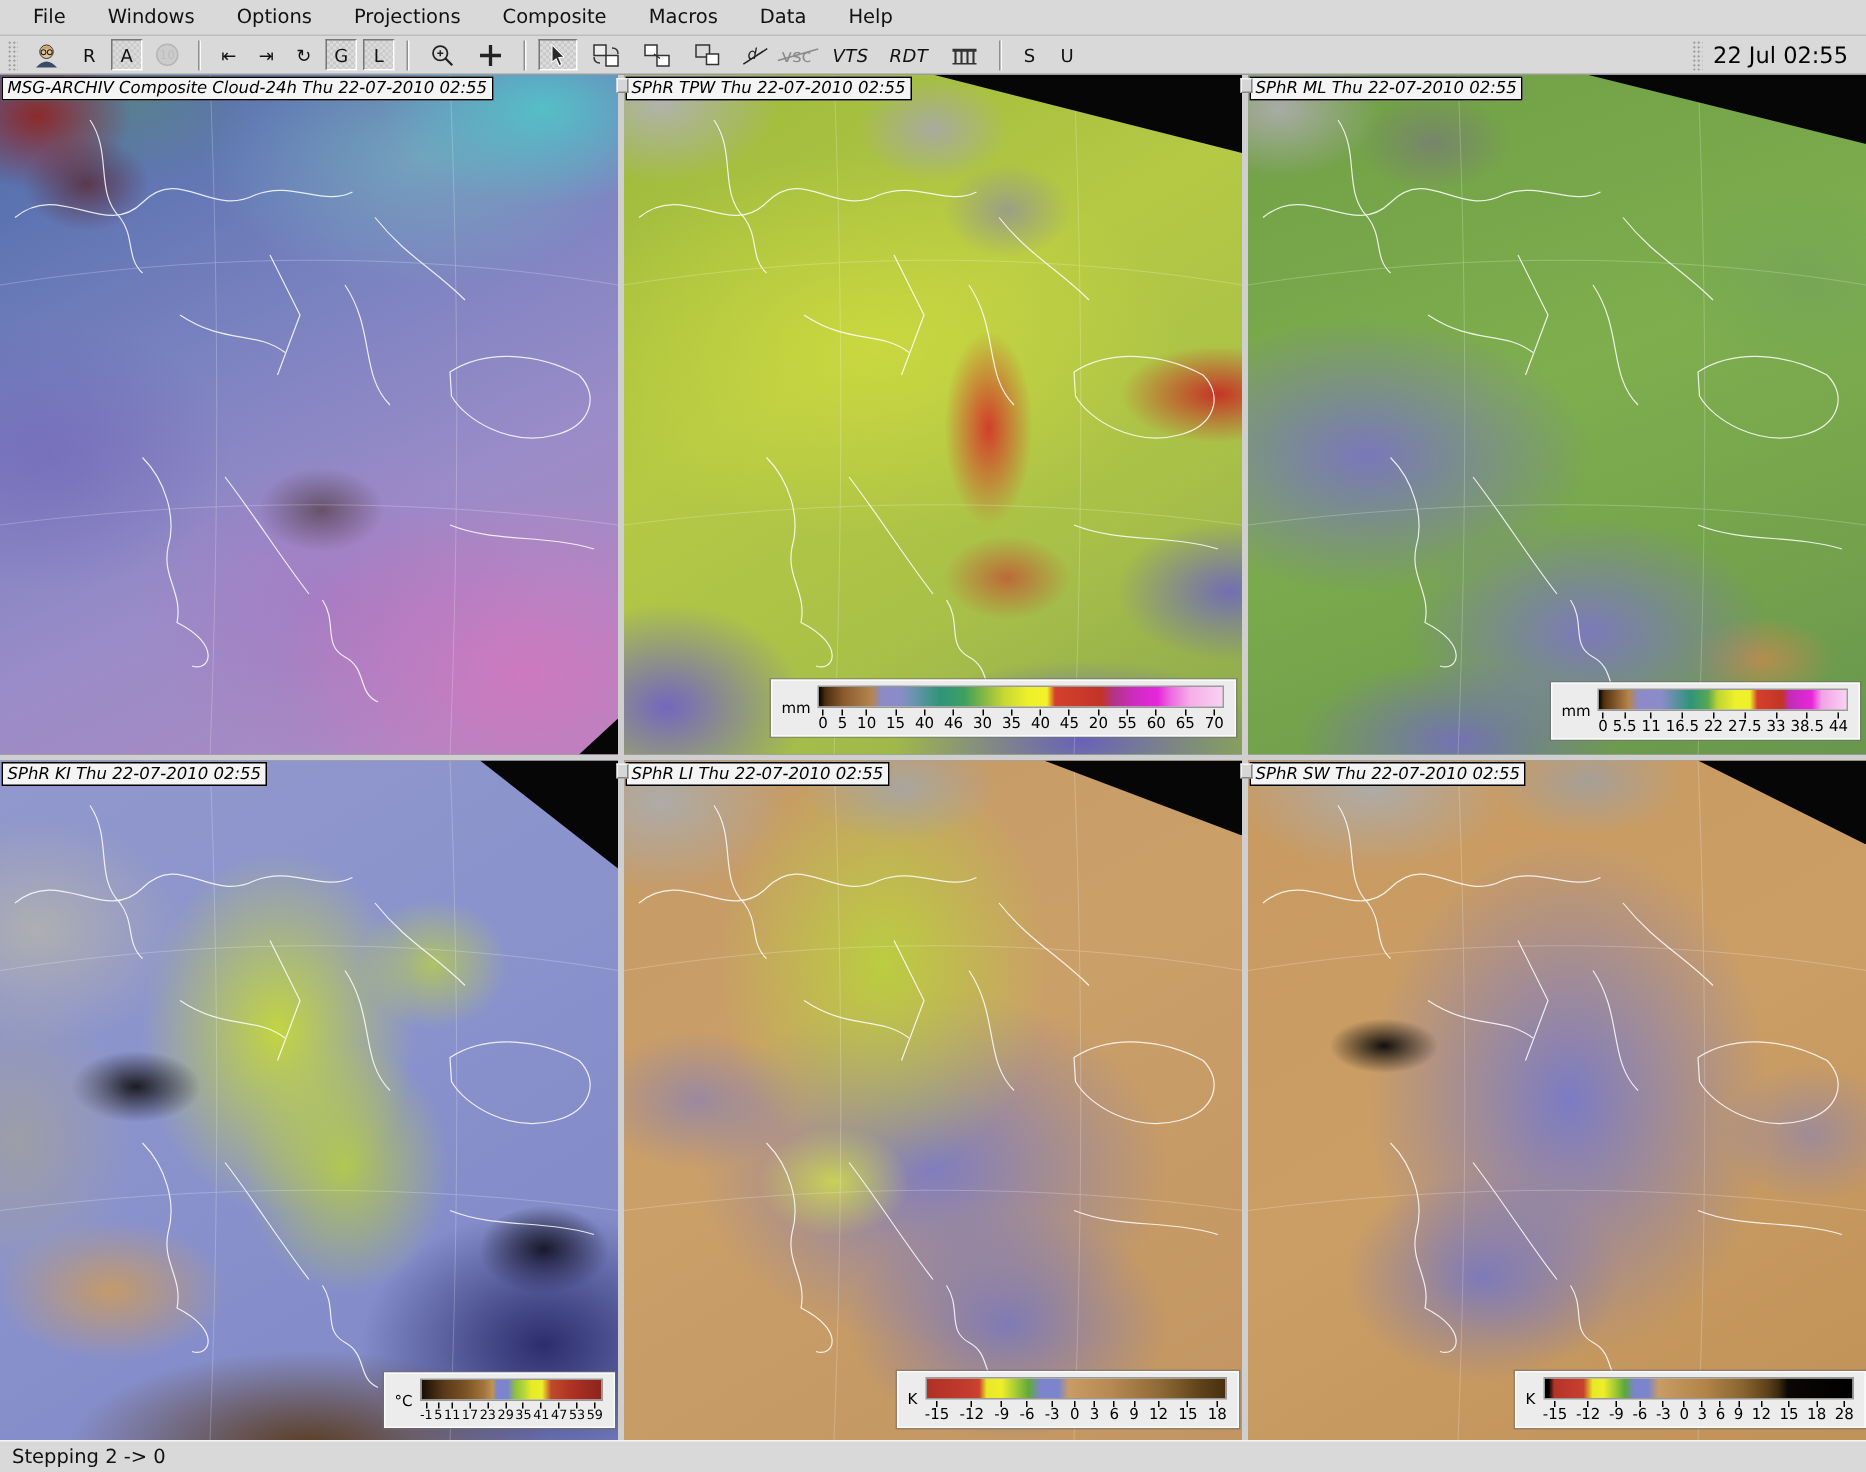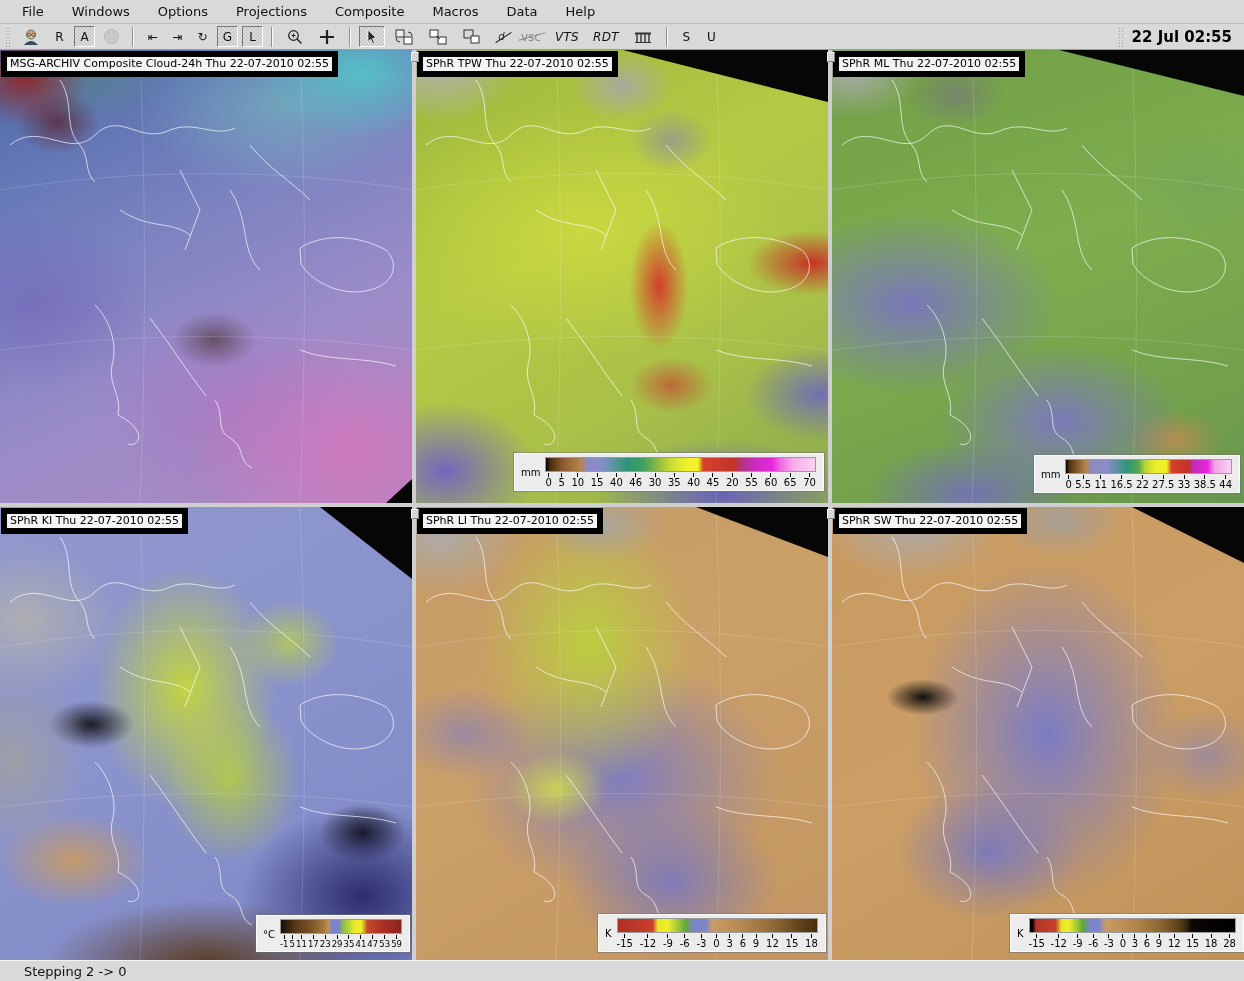--- a/index.html
+++ b/index.html
@@ -22,41 +22,41 @@
           font-family:inherit; font-size:12px; color:#111; background:transparent;
           border:1px solid transparent; padding:0 4px; margin:0 2px; cursor:default; }
   .tbtn.pressed { background:#cdcdcd;
           background-image: conic-gradient(#c9c9c9 25%, #dcdcdc 0 50%, #c9c9c9 0 75%, #dcdcdc 0);
           background-size:4px 4px;
           border-color:#777 #fdfdfd #fdfdfd #777; }
   .tbtn.txt { font-size:12px; letter-spacing:.3px;font-style:italic; }
   .tbtn.disabled { color:#a8a8a8; }
   .sep { width:0; height:20px; border-left:1px solid #8f8f8f; border-right:1px solid #fbfbfb; margin:0 6px; }
   .flex { flex:1; }
-  .clock { font-size:15px; font-weight:bold; color:#000; margin:0 6px 0 4px; white-space:nowrap; }
+  .clock { font-size:15px; font-weight:normal; color:#000; margin:0 6px 0 4px; white-space:nowrap; }
   .circle10 { width:15px; height:15px; border-radius:50%; background:#cccccc; border:1px solid #b5b5b5;
               color:#bdbdbd; font-size:8px; display:flex; align-items:center; justify-content:center; }
   .vsc { position:relative; font-size:12px; color:#8a8a8a;text-align:right; }
   .vsc::after { content:""; position:absolute; left:-3px; right:-5px; top:45%;
                 border-top:1px solid #8a8a8a; transform:rotate(-16deg); }
   .dslash { position:relative; font-size:10px; font-style:italic; color:#222; }
   .dslash::after { content:""; position:absolute; left:-4px; right:-9px; top:58%;
                    border-top:1.2px solid #222; transform:rotate(-33deg); }
 
   
   .grid { position:relative; width:1244px; height:910px; flex:none;
           display:grid; grid-template-columns:412px 412px 412px;
           grid-template-rows:453px 453px; gap:4px; background:#cfcfcf; }
   .knob { position:absolute; width:8px; height:10px; background:#d6d6d6;
           border:1px solid; border-color:#f4f4f4 #858585 #858585 #f4f4f4; z-index:6; }
   .panel { position:relative; overflow:hidden; background:#777; }
   .imgwrap { position:absolute; inset:0; }
   .coast { position:absolute; inset:0; width:100%; height:100%; }
   .ptitle { position:absolute; top:1px; left:1px; z-index:4; background:#f4f4f4;
-            border:6px solid #000000; padding:0 3px 1px; font-size:11px; color:#000; white-space:nowrap; }
+            border:1px solid #000000; padding:0 3px 1px; font-size:11px; color:#000; white-space:nowrap;font-style:italic; }
   .wedge { position:absolute; background:#060606; z-index:2; }
   .w-tr-tpw { top:0; right:0; width:205px; height:52px; clip-path:polygon(0 0,100% 0,100% 100%); }
   .w-tr-ml  { top:0; right:0; width:185px; height:46px; clip-path:polygon(0 0,100% 0,100% 100%); }
   .w-tr-ki  { top:0; right:0; width:92px;  height:72px; clip-path:polygon(0 0,100% 0,100% 100%); }
   .w-tr-li  { top:0; right:0; width:132px; height:50px; clip-path:polygon(0 0,100% 0,100% 100%); }
   .w-tr-sw  { top:0; right:0; width:112px; height:56px; clip-path:polygon(0 0,100% 0,100% 100%); }
   .w-br-comp{ bottom:0; right:0; width:26px; height:24px; clip-path:polygon(100% 0,100% 100%,0 100%); }
 
   
   .p-composite { background:
@@ -134,21 +134,21 @@
   .cbar-tpw { right:4px; bottom:12px; width:310px; }
   .cbar-ml  { right:4px; bottom:10px; width:206px; }
   .cbar-ki  { right:2px; bottom:8px;  width:154px; }
   .cbar-li  { right:2px; bottom:8px;  width:228px; }
   .cbar-sw  { right:0;   bottom:8px;  width:234px; }
   .cbar-ki .tick { font-size:8.5px; }
   .cbar-li .tick, .cbar-sw .tick { font-size:10px; }
 
   
   .statusbar { height:21px; background:#d9d9d9; border-top:1px solid #f2f2f2;
-               display:flex; align-items:center; padding-left:24px; flex:none; }
+               display:flex; align-items:center; padding-left:8px; flex:none; }
   .statusbar span { font-size:13px; color:#111; }
 </style>
 </head>
 <body>
 
 <div class="app">
 
   <div class="menubar">
       <span class="menu-item">File</span>
       <span class="menu-item">Windows</span>

